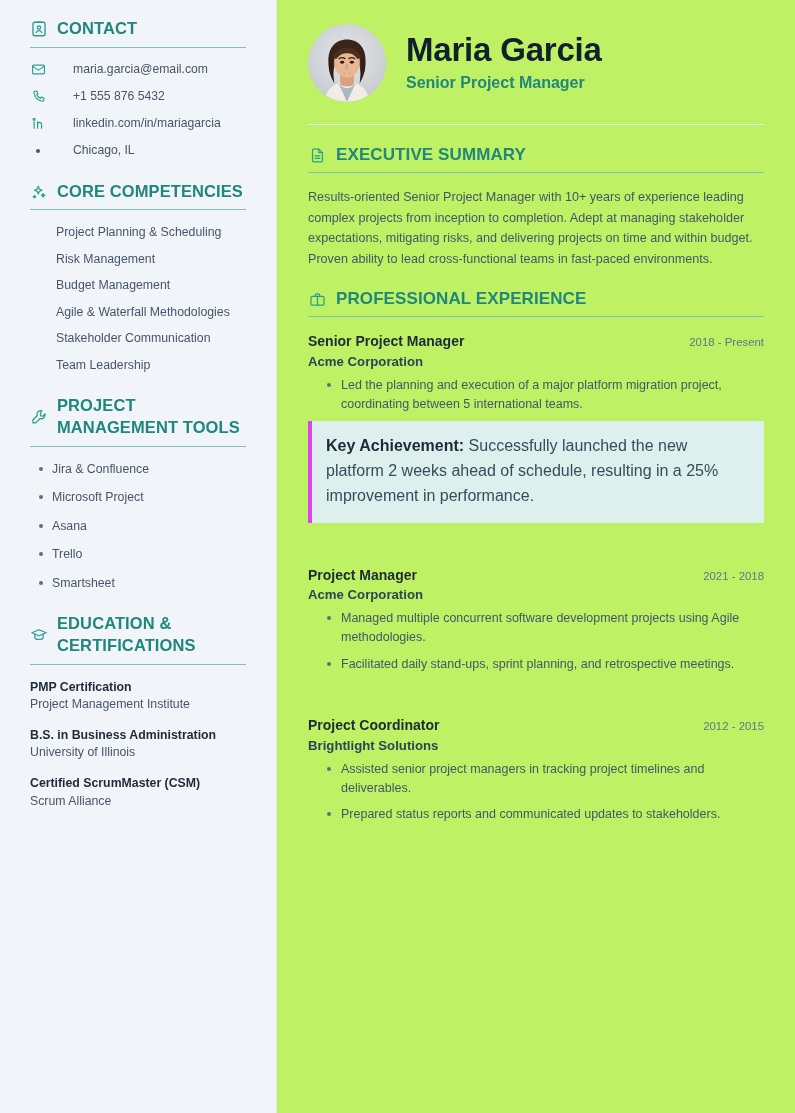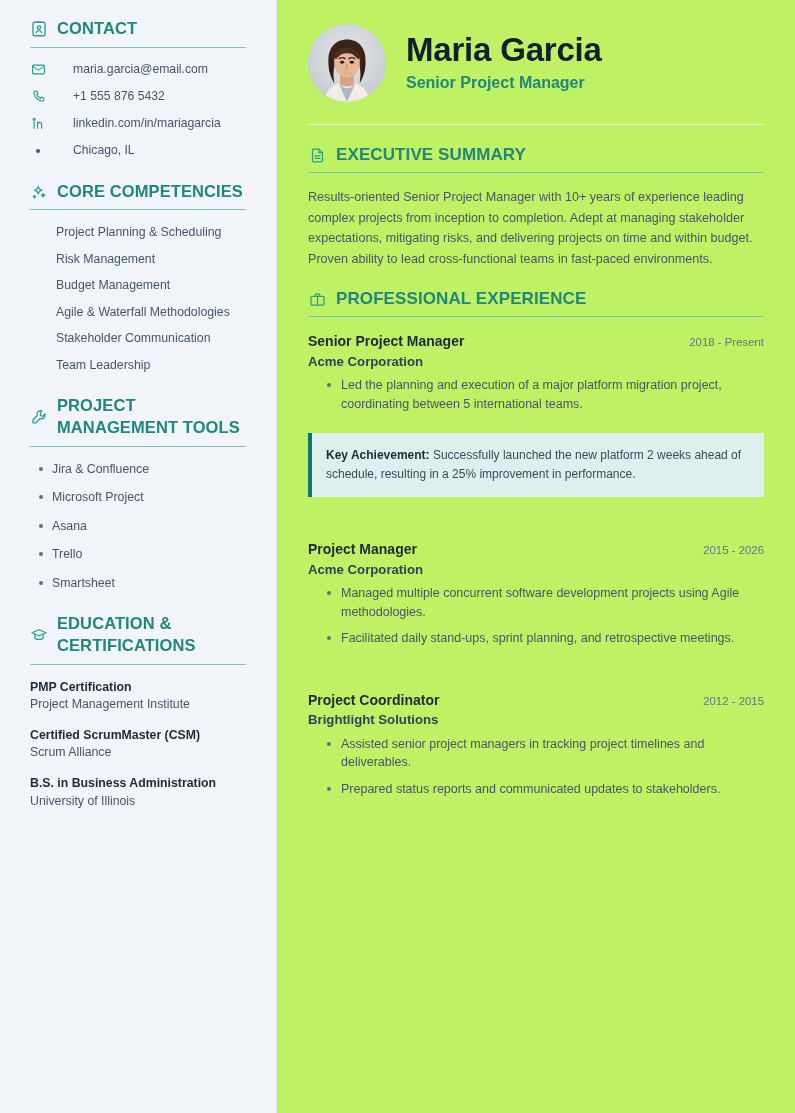--- a/index.html
+++ b/index.html
@@ -268,24 +268,24 @@
     left: 1px;
     top: 7px;
     width: 4px;
     height: 4px;
     background: #5b7083;
     border-radius: 50%;
   }
 
   .callout {
     background: #ddf0ed;
-    border-left: 4px solid #0f766e;
+    border-left: 4px solid #d946ef;
     padding: 13px 16px 14px 14px;
-    margin: 20px 0 0 0;
-    font-size: 12px;
+    margin: 8px 0 0 0;
+    font-size: 16px;
     line-height: 1.55;
     color: #3a4a5a;
   }
   .callout b {
     color: #1e2a38;
     font-weight: 700;
   }
   .spacer-lg { height: 22px; }
 </style>
 </head>
@@ -399,26 +399,26 @@
         </span>
         <h2>EDUCATION &amp; CERTIFICATIONS</h2>
       </div>
       <div class="side-rule"></div>
 
       <div class="edu-item">
         <div class="deg">PMP Certification</div>
         <div class="org">Project Management Institute</div>
       </div>
       <div class="edu-item">
+        <div class="deg">B.S. in Business Administration</div>
+        <div class="org">University of Illinois</div>
+      </div>
+      <div class="edu-item">
         <div class="deg">Certified ScrumMaster (CSM)</div>
         <div class="org">Scrum Alliance</div>
-      </div>
-      <div class="edu-item">
-        <div class="deg">B.S. in Business Administration</div>
-        <div class="org">University of Illinois</div>
       </div>
     </section>
 
   </aside>
 
   <main class="main">
 
     <div class="hdr">
       <div class="avatar">
         <svg viewBox="0 0 80 80">
@@ -509,21 +509,21 @@
         <div class="callout">
           <b>Key Achievement:</b><span> Successfully launched the new platform 2 weeks ahead of schedule, resulting in a 25% improvement in performance.</span>
         </div>
       </div>
 
       <div class="spacer-lg"></div>
 
       <div class="job">
         <div class="job-top">
           <div class="job-title">Project Manager</div>
-          <div class="job-dates">2015 - 2026</div>
+          <div class="job-dates">2021 - 2018</div>
         </div>
         <div class="job-org">Acme Corporation</div>
         <ul class="bullets">
           <li>Managed multiple concurrent software development projects using Agile methodologies.</li>
           <li>Facilitated daily stand-ups, sprint planning, and retrospective meetings.</li>
         </ul>
       </div>
 
       <div class="spacer-lg"></div>
 

